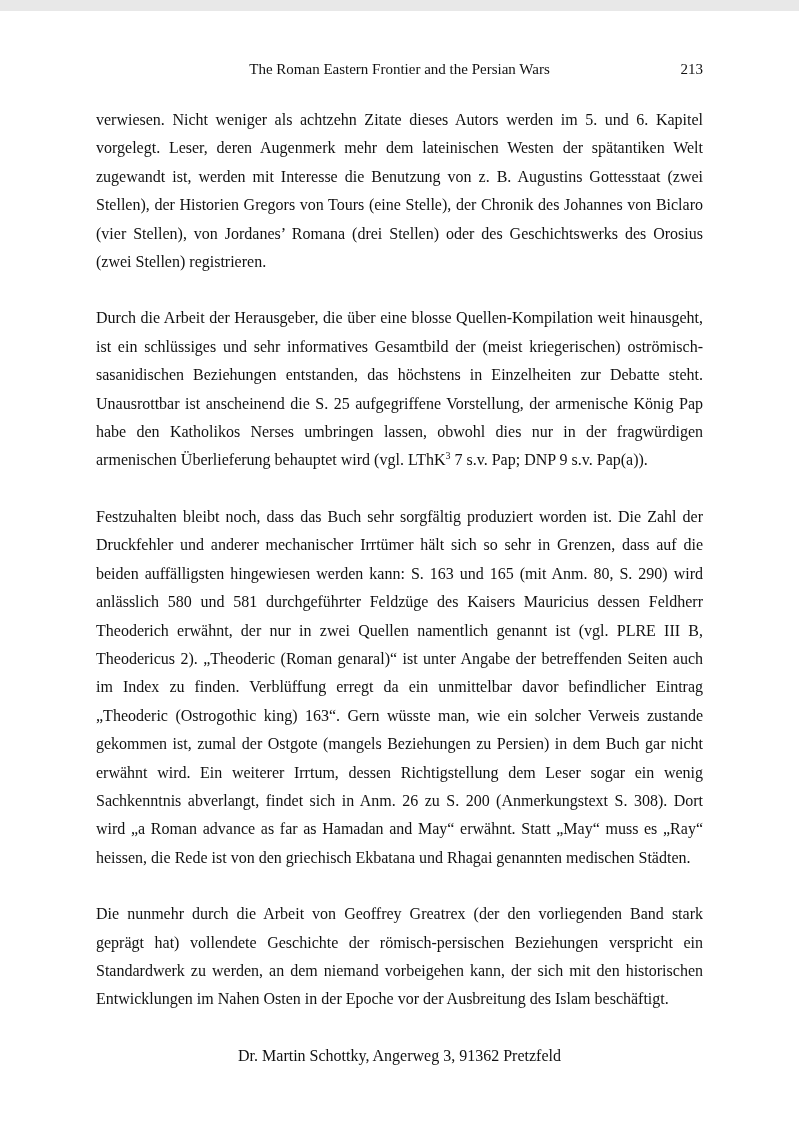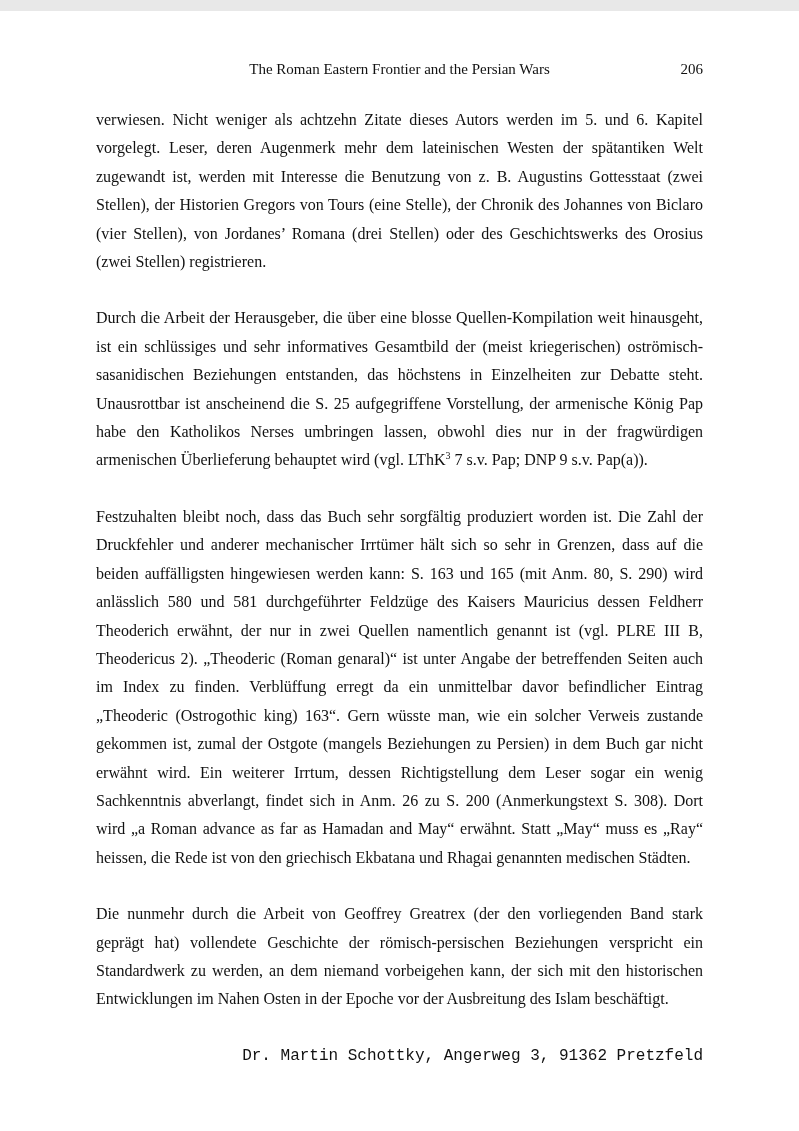--- a/index.html
+++ b/index.html
@@ -32,38 +32,37 @@
     top: 0;
   }
   .body-text p {
     margin: 0 0 28px 0;
     font-size: 16px;
     line-height: 28.4px;
     text-align: justify;
     text-justify: inter-word;
   }
   .body-text p.signature {
-    text-align: right;
+    text-align: center;
     margin-bottom: 0;
-    font-family: Liberation Mono, monospace;
   }
   sup.note {
     font-size: 10px;
     line-height: 0;
     vertical-align: super;
   }
 </style>
 </head>
 <body>
 
 <div class="page">
 
   <div class="running-head">
     <span class="title">The Roman Eastern Frontier and the Persian Wars</span>
-    <span class="pagenum">206</span>
+    <span class="pagenum">213</span>
   </div>
 
   <div class="body-text">
 
     <p><span>verwiesen. Nicht weniger als achtzehn Zitate dieses Autors werden im 5. und 6. Kapitel vorgelegt. Leser, deren Augenmerk mehr dem lateinischen Westen der spätantiken Welt zugewandt ist, werden mit Interesse die Benutzung von z. B. Augustins Gottesstaat (zwei Stellen), der Historien Gregors von Tours (eine Stelle), der Chronik des Johannes von Biclaro (vier Stellen), von Jordanes’ Romana (drei Stellen) oder des Geschichtswerks des Orosius (zwei Stellen) registrieren.</span><sup class="note"></sup><span></span></p>
 
     <p><span>Durch die Arbeit der Herausgeber, die über eine blosse Quellen-Kompilation weit hinausgeht, ist ein schlüssiges und sehr informatives Gesamtbild der (meist kriegerischen) oströmisch-sasanidischen Beziehungen entstanden, das höchstens in Einzelheiten zur Debatte steht. Unausrottbar ist anscheinend die S. 25 aufgegriffene Vorstellung, der armenische König Pap habe den Katholikos Nerses umbringen lassen, obwohl dies nur in der fragwürdigen armenischen Überlieferung behauptet wird (vgl. LThK</span><sup class="note">3</sup><span> 7 s.v. Pap; DNP 9 s.v. Pap(a)).</span></p>
 
     <p><span>Festzuhalten bleibt noch, dass das Buch sehr sorgfältig produziert worden ist. Die Zahl der Druckfehler und anderer mechanischer Irrtümer hält sich so sehr in Grenzen, dass auf die beiden auffälligsten hingewiesen werden kann: S. 163 und 165 (mit Anm. 80, S. 290) wird anlässlich 580 und 581 durchgeführter Feldzüge des Kaisers Mauricius dessen Feldherr Theoderich erwähnt, der nur in zwei Quellen namentlich genannt ist (vgl. PLRE III B, Theodericus 2). „Theoderic (Roman genaral)“ ist unter Angabe der betreffenden Seiten auch im Index zu finden. Verblüffung erregt da ein unmittelbar davor befindlicher Eintrag „Theoderic (Ostrogothic king) 163“. Gern wüsste man, wie ein solcher Verweis zustande gekommen ist, zumal der Ostgote (mangels Beziehungen zu Persien) in dem Buch gar nicht erwähnt wird. Ein weiterer Irrtum, dessen Richtigstellung dem Leser sogar ein wenig Sachkenntnis abverlangt, findet sich in Anm. 26 zu S. 200 (Anmerkungstext S. 308). Dort wird „a Roman advance as far as Hamadan and May“ erwähnt. Statt „May“ muss es „Ray“ heissen, die Rede ist von den griechisch Ekbatana und Rhagai genannten medischen Städten.</span><sup class="note"></sup><span></span></p>
 

